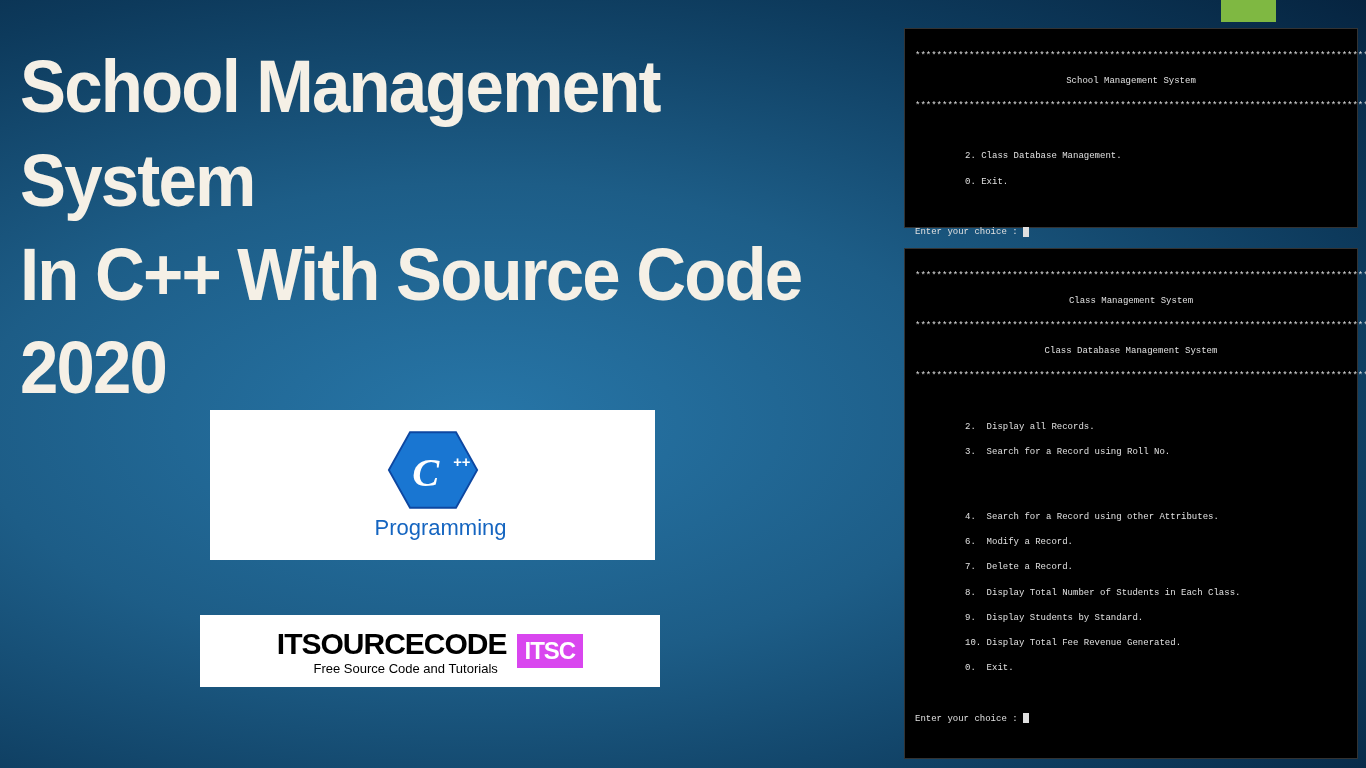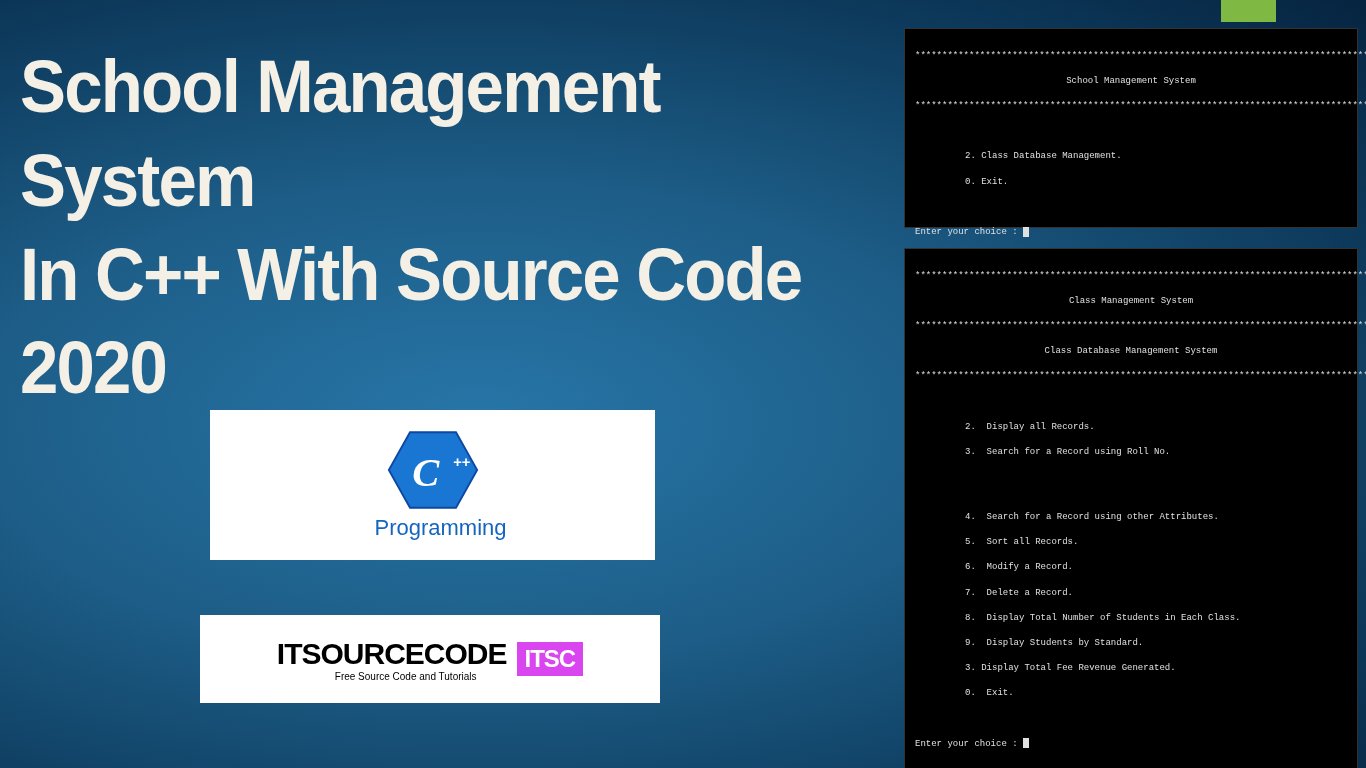--- a/index.html
+++ b/index.html
@@ -62,21 +62,21 @@
       font-weight: normal;
       font-size: 22px;
       color: #1565c0;
       margin-left: 16px;
     }
     .itsc-box {
       position: absolute;
       left: 200px;
       top: 615px;
       width: 460px;
-      height: 88px;
+      height: 72px;
       background: #ffffff;
       display: flex;
       align-items: center;
       justify-content: center;
       padding: 0 10px;
     }
     .itsc-content {
       display: flex;
       align-items: center;
       gap: 10px;
@@ -88,21 +88,21 @@
     }
     .itsc-main {
       font-family: 'Arial Black', sans-serif;
       font-weight: 900;
       font-size: 30px;
       color: #000000;
       letter-spacing: -1px;
     }
     .itsc-sub {
       font-family: Arial, sans-serif;
-      font-size: 10px;
+      font-size: 13px;
       color: #000000;
       padding-left: 28px;
     }
     .itsc-badge {
       background: #d946ef;
       color: #ffffff;
       font-family: 'Arial Black', sans-serif;
       font-weight: 900;
       font-size: 24px;
       padding: 3px 8px;
@@ -187,24 +187,23 @@
   <div class="terminal">
 <div class="term-left">************************************************************************************</div>
 <div class="term-center">Class Management System</div>
 <div class="term-left">************************************************************************************</div>
 <div class="term-center">Class Database Management System</div>
 <div class="term-left">************************************************************************************</div>
 <div class="term-left">&nbsp;</div>
 <div class="term-left" style="padding-left:50px;">2.  Display all Records.</div>
 <div class="term-left" style="padding-left:50px;">3.  Search for a Record using Roll No.</div>
 <div class="term-left" style="padding-left:50px;margin-top:40px;">4.  Search for a Record using other Attributes.</div>
-<div class="term-left" style="padding-left:50px;">5.  Sort all Records.</div>
 <div class="term-left" style="padding-left:50px;">6.  Modify a Record.</div>
 <div class="term-left" style="padding-left:50px;">7.  Delete a Record.</div>
 <div class="term-left" style="padding-left:50px;">8.  Display Total Number of Students in Each Class.</div>
 <div class="term-left" style="padding-left:50px;">9.  Display Students by Standard.</div>
-<div class="term-left" style="padding-left:50px;">3. Display Total Fee Revenue Generated.</div>
+<div class="term-left" style="padding-left:50px;">10. Display Total Fee Revenue Generated.</div>
 <div class="term-left" style="padding-left:50px;">0.  Exit.</div>
 <div class="term-left">&nbsp;</div>
 <div class="term-left"><span>Enter your choice : </span><span class="cursor"></span></div>
   </div>
 
 </div>
 
 </body></html>

